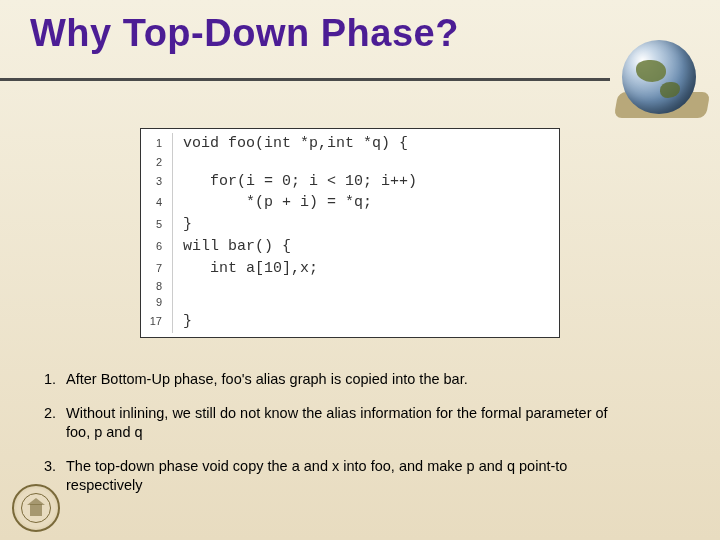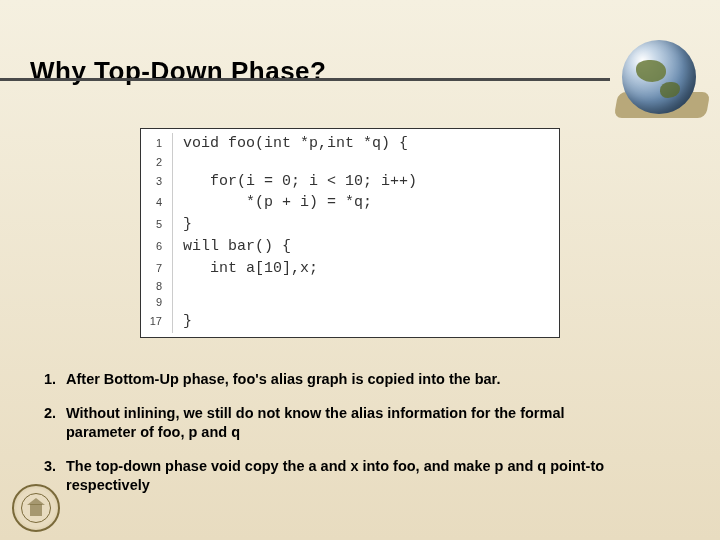--- a/index.html
+++ b/index.html
@@ -9,25 +9,24 @@
     background: linear-gradient(to bottom, #f5f0e0 0%, #e8dcc0 100%);
     font-family: Arial, sans-serif;
     position: relative;
     overflow: hidden;
   }
   .title-region {
     padding: 12px 0 0 30px;
   }
   .title {
     font-family: Impact, "Arial Black", sans-serif;
-    font-size: 26px;
+    font-size: 38px;
     font-weight: 900;
-    color: #000000;
+    color: #4c1d95;
     letter-spacing: 0.5px;
-    margin-top: 44px;
   }
   .hrule {
     position: absolute;
     top: 78px;
     left: 0;
     width: 610px;
     height: 3px;
     background: #4a4a4a;
   }
   .globe {
@@ -105,21 +104,20 @@
   }
   .code {
     padding-left: 10px;
     white-space: pre;
   }
   .bullets {
     position: absolute;
     top: 370px;
     left: 60px;
     right: 92px;
-    font-weight: bold;
   }
   .bullets ol {
     list-style: decimal;
     font-size: 14.5px;
     color: #000;
     line-height: 1.35;
   }
   .bullets li {
     margin-bottom: 14px;
     padding-left: 6px;

